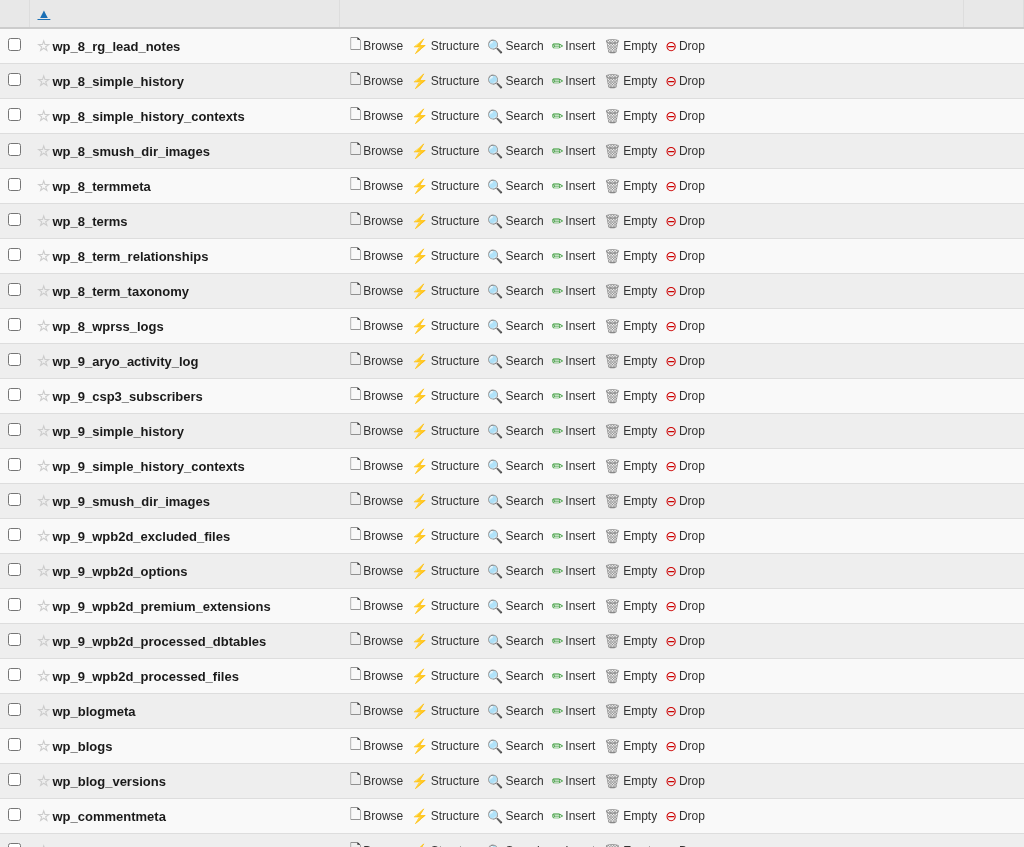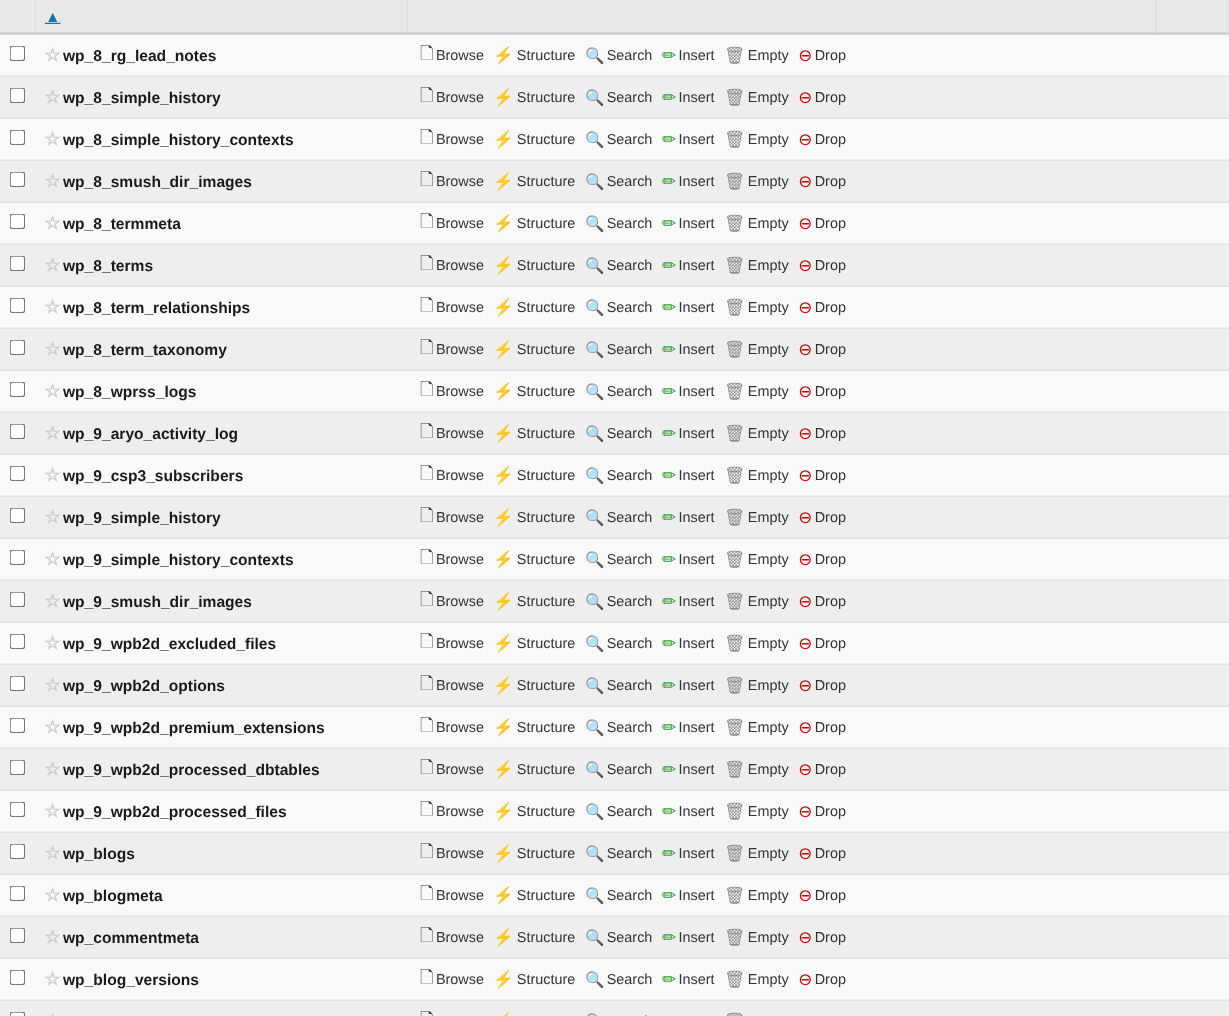--- a/index.html
+++ b/index.html
@@ -711,20 +711,53 @@
               <span class="action-btn">
                 <span style="color:#cc0000;font-size:14px;">⊖</span> 
                 <span>Drop</span>
               </span>
             </div>
           </td>
           <td class="col-rows"></td>
         </tr>
         <tr>
           <td class="col-check"><input type="checkbox" style=""></td>
+          <td class="col-table"><span class="star-icon">☆</span><span class="table-name">wp_blogmeta</span></td>
+          <td class="col-action">
+            <div class="action-group">
+              <span class="action-btn">
+                <span style="font-size:14px;">🗋</span> 
+                <span>Browse</span>
+              </span>
+              <span class="action-btn">
+                <span style="color:#c60;font-size:14px;">⚡</span> 
+                <span>Structure</span>
+              </span>
+              <span class="action-btn">
+                <span style="color:#666;font-size:13px;">🔍</span> 
+                <span>Search</span>
+              </span>
+              <span class="action-btn">
+                <span style="color:#393;font-size:14px;">✏</span> 
+                <span>Insert</span>
+              </span>
+              <span class="action-btn">
+                <span style="color:#888;font-size:14px;">🗑</span> 
+                <span>Empty</span>
+              </span>
+              <span class="action-btn">
+                <span style="color:#cc0000;font-size:14px;">⊖</span> 
+                <span>Drop</span>
+              </span>
+            </div>
+          </td>
+          <td class="col-rows"></td>
+        </tr>
+        <tr>
+          <td class="col-check"><input type="checkbox" style=""></td>
           <td class="col-table"><span class="star-icon">☆</span><span class="table-name">wp_blogs</span></td>
           <td class="col-action">
             <div class="action-group">
               <span class="action-btn">
                 <span style="font-size:14px;">🗋</span> 
                 <span>Browse</span>
               </span>
               <span class="action-btn">
                 <span style="color:#c60;font-size:14px;">⚡</span> 
                 <span>Structure</span>
@@ -744,21 +777,21 @@
               <span class="action-btn">
                 <span style="color:#cc0000;font-size:14px;">⊖</span> 
                 <span>Drop</span>
               </span>
             </div>
           </td>
           <td class="col-rows"></td>
         </tr>
         <tr>
           <td class="col-check"><input type="checkbox" style=""></td>
-          <td class="col-table"><span class="star-icon">☆</span><span class="table-name">wp_blogmeta</span></td>
+          <td class="col-table"><span class="star-icon">☆</span><span class="table-name">wp_blog_versions</span></td>
           <td class="col-action">
             <div class="action-group">
               <span class="action-btn">
                 <span style="font-size:14px;">🗋</span> 
                 <span>Browse</span>
               </span>
               <span class="action-btn">
                 <span style="color:#c60;font-size:14px;">⚡</span> 
                 <span>Structure</span>
               </span>
@@ -778,53 +811,20 @@
                 <span style="color:#cc0000;font-size:14px;">⊖</span> 
                 <span>Drop</span>
               </span>
             </div>
           </td>
           <td class="col-rows"></td>
         </tr>
         <tr>
           <td class="col-check"><input type="checkbox" style=""></td>
           <td class="col-table"><span class="star-icon">☆</span><span class="table-name">wp_commentmeta</span></td>
-          <td class="col-action">
-            <div class="action-group">
-              <span class="action-btn">
-                <span style="font-size:14px;">🗋</span> 
-                <span>Browse</span>
-              </span>
-              <span class="action-btn">
-                <span style="color:#c60;font-size:14px;">⚡</span> 
-                <span>Structure</span>
-              </span>
-              <span class="action-btn">
-                <span style="color:#666;font-size:13px;">🔍</span> 
-                <span>Search</span>
-              </span>
-              <span class="action-btn">
-                <span style="color:#393;font-size:14px;">✏</span> 
-                <span>Insert</span>
-              </span>
-              <span class="action-btn">
-                <span style="color:#888;font-size:14px;">🗑</span> 
-                <span>Empty</span>
-              </span>
-              <span class="action-btn">
-                <span style="color:#cc0000;font-size:14px;">⊖</span> 
-                <span>Drop</span>
-              </span>
-            </div>
-          </td>
-          <td class="col-rows"></td>
-        </tr>
-        <tr>
-          <td class="col-check"><input type="checkbox" style=""></td>
-          <td class="col-table"><span class="star-icon">☆</span><span class="table-name">wp_blog_versions</span></td>
           <td class="col-action">
             <div class="action-group">
               <span class="action-btn">
                 <span style="font-size:14px;">🗋</span> 
                 <span>Browse</span>
               </span>
               <span class="action-btn">
                 <span style="color:#c60;font-size:14px;">⚡</span> 
                 <span>Structure</span>
               </span>

